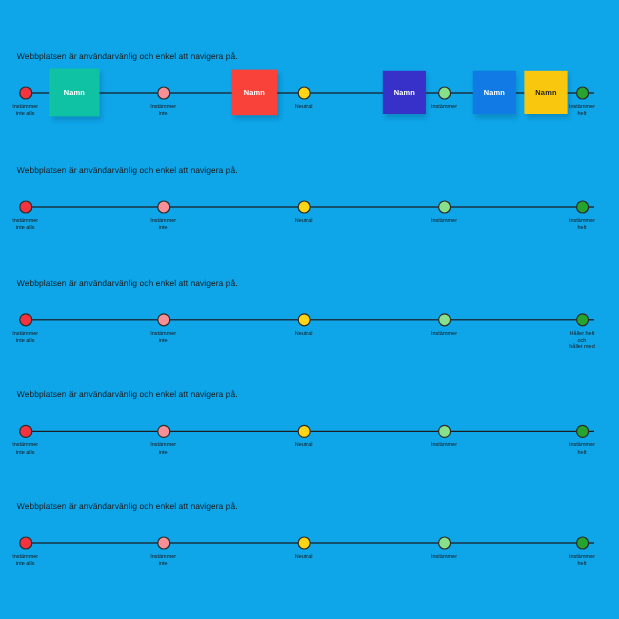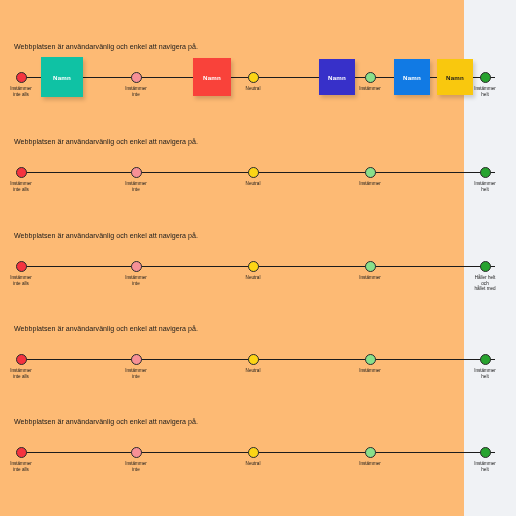--- a/index.html
+++ b/index.html
@@ -10,23 +10,23 @@
     width: 516px;
     height: 516px;
     background: #f0f2f5;
     font-family: "Liberation Sans", sans-serif;
     overflow: hidden;
     position: relative;
   }
 
   .page {
     position: relative;
-    width: 464px;
+    width: 516px;
     height: 516px;
-    background: #fdba74;
+    background: #0ea5e9;
   }
 
   .scale-row {
     position: absolute;
     left: 0;
     width: 516px;
   }
 
   .row-heading {
     position: absolute;

